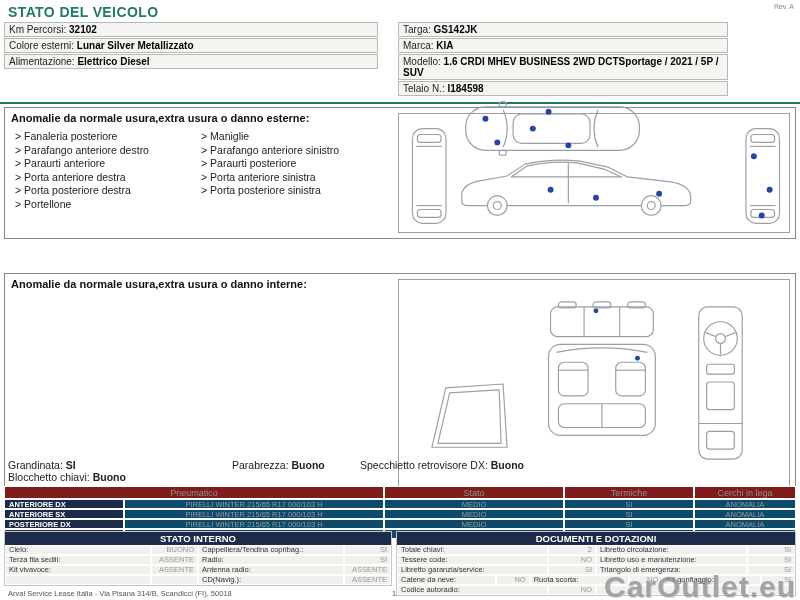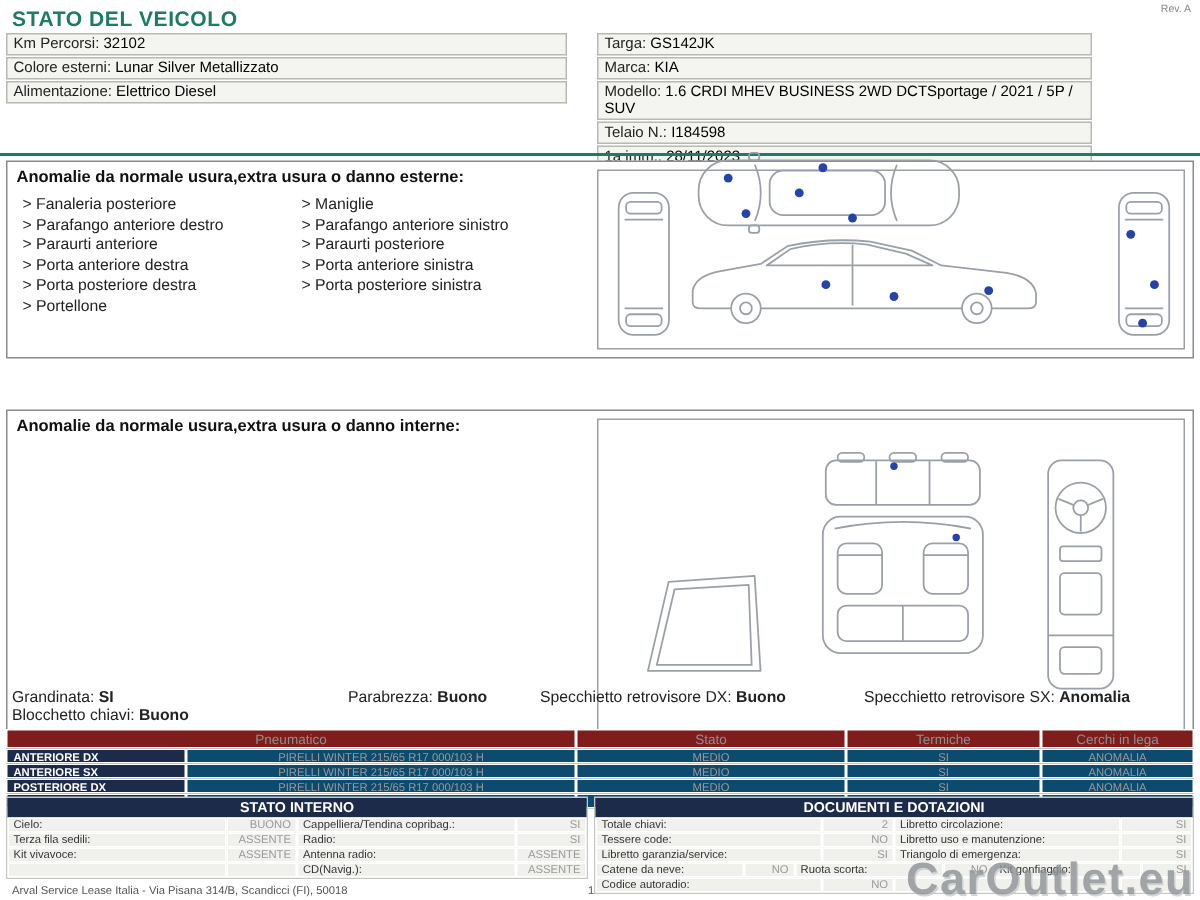--- a/index.html
+++ b/index.html
@@ -5,21 +5,21 @@
   *{box-sizing:border-box;margin:0;padding:0}
   html,body{width:800px;height:600px}
   body{font-family:"Liberation Sans",sans-serif;background:#fff;color:#222;position:relative;overflow:hidden}
   .title{position:absolute;left:8px;top:4px;font-size:14px;font-weight:bold;color:#1e7b66;letter-spacing:.4px}
   .rev{position:absolute;right:6px;top:3px;font-size:7px;color:#888}
   .info-col{position:absolute;top:22px}
   #left-fields{left:4px;width:374px}
   #right-fields{left:398px;width:330px}
   .info-row{border:1px solid #b9b9b4;background:#f4f4f0;padding:1px 4px;margin-bottom:1px;font-size:10px;line-height:11px}
   .info-row .lbl{color:#222}
-  .info-row .val{font-weight:normal;color:#000}
+  .info-row .val{font-weight:bold;color:#000}
   .green-rule{position:absolute;left:0;top:102px;width:800px;border-top:2px solid #1e7b66}
   .damage-box{position:absolute;left:4px;width:792px;border:1px solid #8a8a8a;background:#fff}
   #ext-box{top:107px;height:132px}
   #int-box{top:273px;height:220px}
   .box-title{position:absolute;left:6px;top:4px;font-size:11px;font-weight:bold;color:#111}
   .dmg-col{position:absolute;top:22px;font-size:10.5px;line-height:13.5px;color:#222}
   #ext-col1{left:10px}
   #ext-col2{left:196px}
   .diagram{position:absolute;right:5px;top:5px;bottom:5px;left:393px;border:1px solid #9aa0a6;background:#fff;display:flex;align-items:center;justify-content:center}
   .diagram svg{display:block}
@@ -65,21 +65,20 @@
   <div class="info-col" id="left-fields">
       <div class="info-row"><span class="lbl">Km Percorsi: </span><span class="val">32102</span></div>
       <div class="info-row"><span class="lbl">Colore esterni: </span><span class="val">Lunar Silver Metallizzato</span></div>
       <div class="info-row"><span class="lbl">Alimentazione: </span><span class="val">Elettrico Diesel</span></div>
     </div>
   <div class="info-col" id="right-fields">
       <div class="info-row"><span class="lbl">Targa: </span><span class="val">GS142JK</span></div>
       <div class="info-row"><span class="lbl">Marca: </span><span class="val">KIA</span></div>
       <div class="info-row"><span class="lbl">Modello: </span><span class="val">1.6 CRDI MHEV BUSINESS 2WD DCTSportage / 2021 / 5P / SUV</span></div>
       <div class="info-row"><span class="lbl">Telaio N.: </span><span class="val">I184598</span></div>
-      <div class="info-row"><span class="lbl">1a imm.: </span><span class="val">28/11/2023</span></div>
     </div>
 
   <div class="green-rule"></div>
 
   <div class="damage-box" id="ext-box">
     <div class="box-title">Anomalie da normale usura,extra usura o danno esterne:</div>
     <div class="dmg-col" id="ext-col1">
         <div class="dmg-item">&gt; Fanaleria posteriore</div>
         <div class="dmg-item">&gt; Parafango anteriore destro</div>
         <div class="dmg-item">&gt; Paraurti anteriore</div>
@@ -196,21 +195,20 @@
           <circle class="diag-dot" cx="238" cy="60" r="2.5"></circle>
         </g>
       </svg>
     </div>
   </div>
 
   <div class="sum-line" id="sum1">
       <span class="sum-pair p0"><span class="lbl">Grandinata: </span><span class="val">SI</span></span>
       <span class="sum-pair p1"><span class="lbl">Parabrezza: </span><span class="val">Buono</span></span>
       <span class="sum-pair p2"><span class="lbl">Specchietto retrovisore DX: </span><span class="val">Buono</span></span>
-      <span class="sum-pair p3"><span class="lbl">Specchietto retrovisore SX: </span><span class="val">Anomalia</span></span>
     </div>
   <div class="sum-line" id="sum2">
       <span class="sum-pair p0"><span class="lbl">Blocchetto chiavi: </span><span class="val">Buono</span></span>
     </div>
 
   <div class="tyre-table">
     <div class="tyre-head">
       <div class="tcell h-pneu">Pneumatico</div>
       <div class="tcell h-stato">Stato</div>
       <div class="tcell h-term">Termiche</div>

